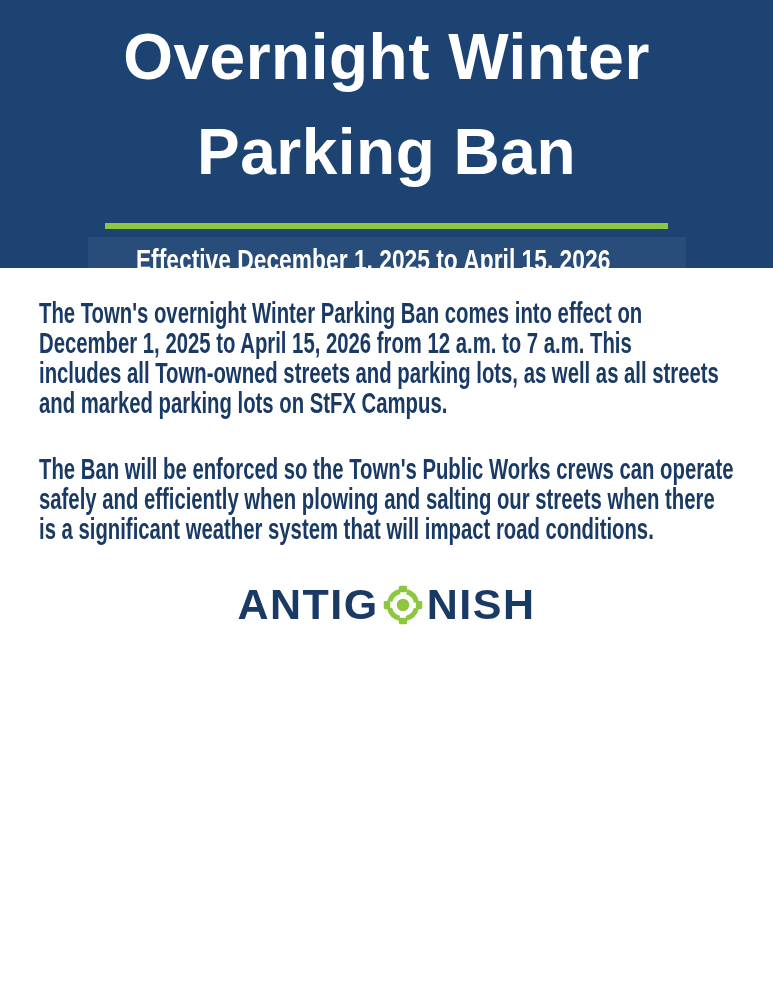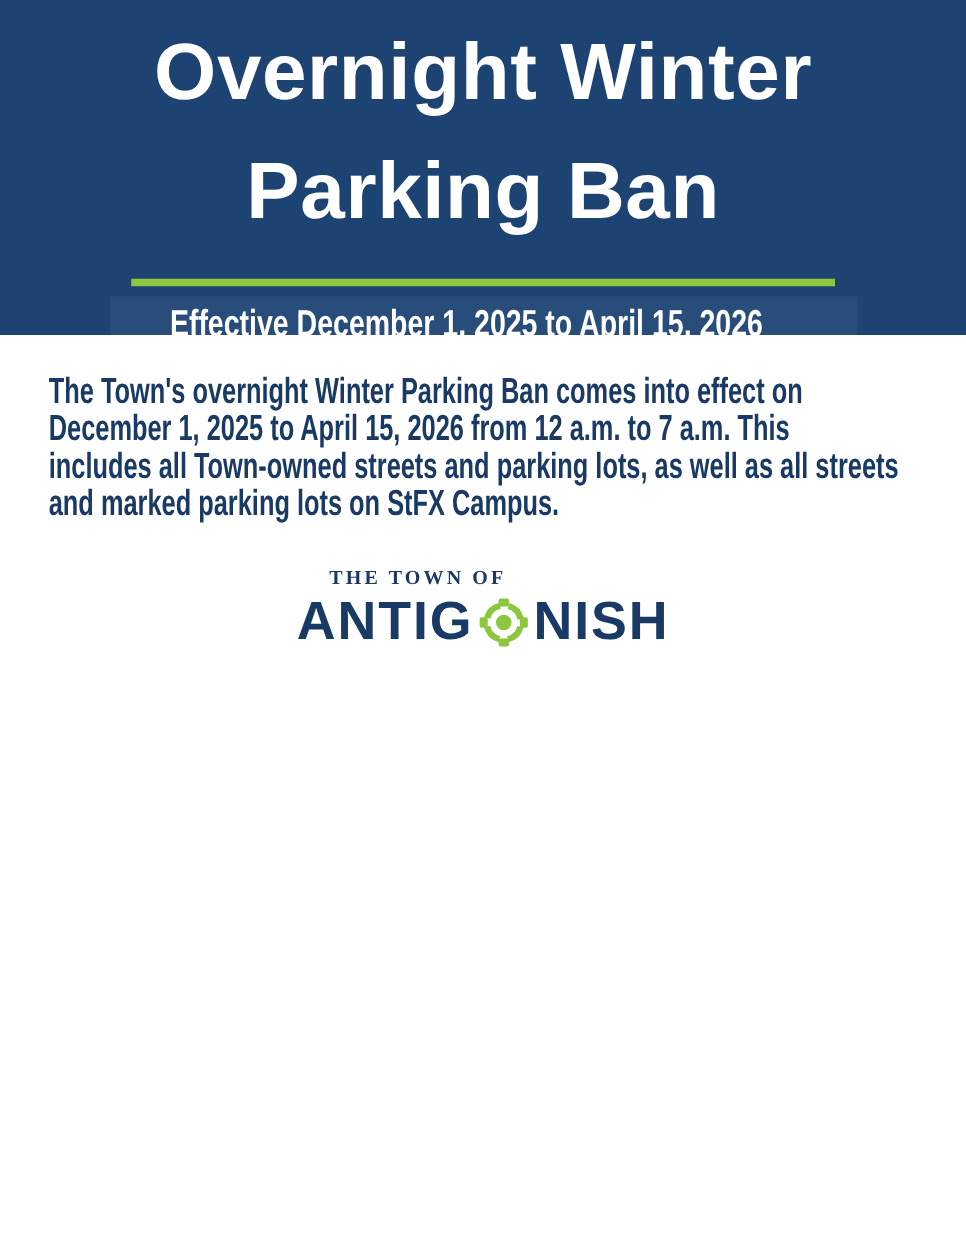--- a/index.html
+++ b/index.html
@@ -101,28 +101,32 @@
 
   <div class="body-text">
 
     <div class="paragraph">
       <div class="line">The Town's overnight Winter Parking Ban comes into effect on</div>
       <div class="line">December 1, 2025 to April 15, 2026 from 12 a.m. to 7 a.m. This</div>
       <div class="line">includes all Town-owned streets and parking lots, as well as all streets</div>
       <div class="line">and marked parking lots on StFX Campus.</div>
     </div>
 
+    <div class="paragraph">
+      <div class="line">The Ban will be enforced so the Town's Public Works crews can operate</div>
+      <div class="line">safely and efficiently when plowing and salting our streets when there</div>
+      <div class="line">is a significant weather system that will impact road conditions.</div>
+    </div>
 
 
 
 
   </div>
 
   <div class="logo">
-    <div class="logo-tagline">THE TOWN OF</div>
     <div class="logo-wordmark">
       <span>ANTIG</span>
       <span class="o-icon">
         <svg width="44" height="44" viewBox="0 0 48 48" aria-hidden="true">
           <g fill="none" stroke="#8DC63F">
             <circle cx="24" cy="24" r="15" stroke-width="5.5" stroke-dasharray="16.06 7.5" stroke-dashoffset="19.81"></circle>
           </g>
           <g fill="#8DC63F" stroke="none">
             <rect x="19.5" y="3" width="9" height="7" rx="1.6"></rect>
             <rect x="19.5" y="38" width="9" height="7" rx="1.6"></rect>

